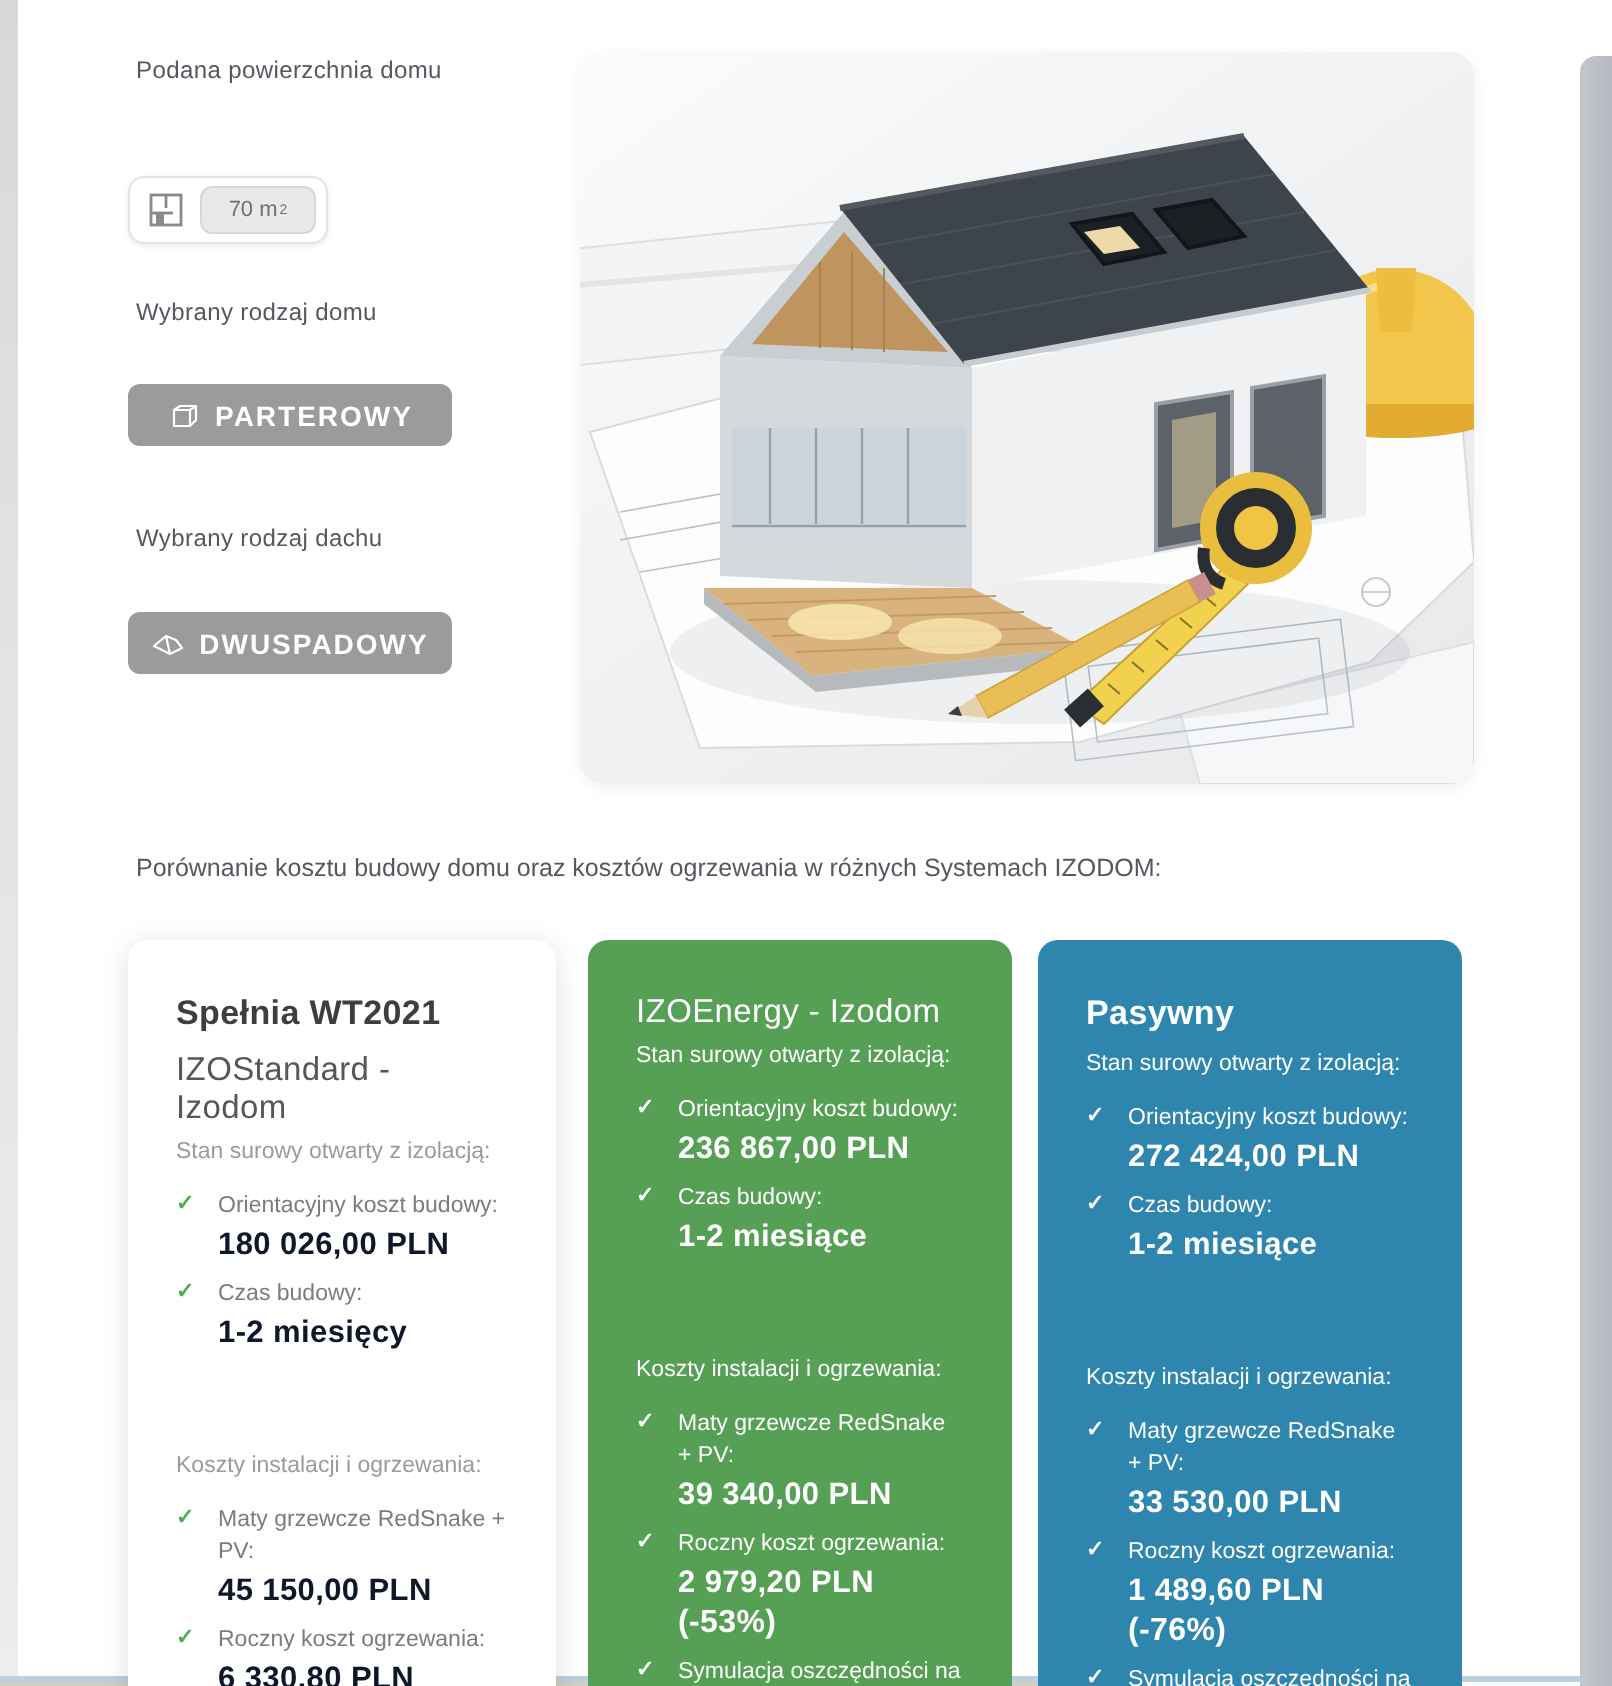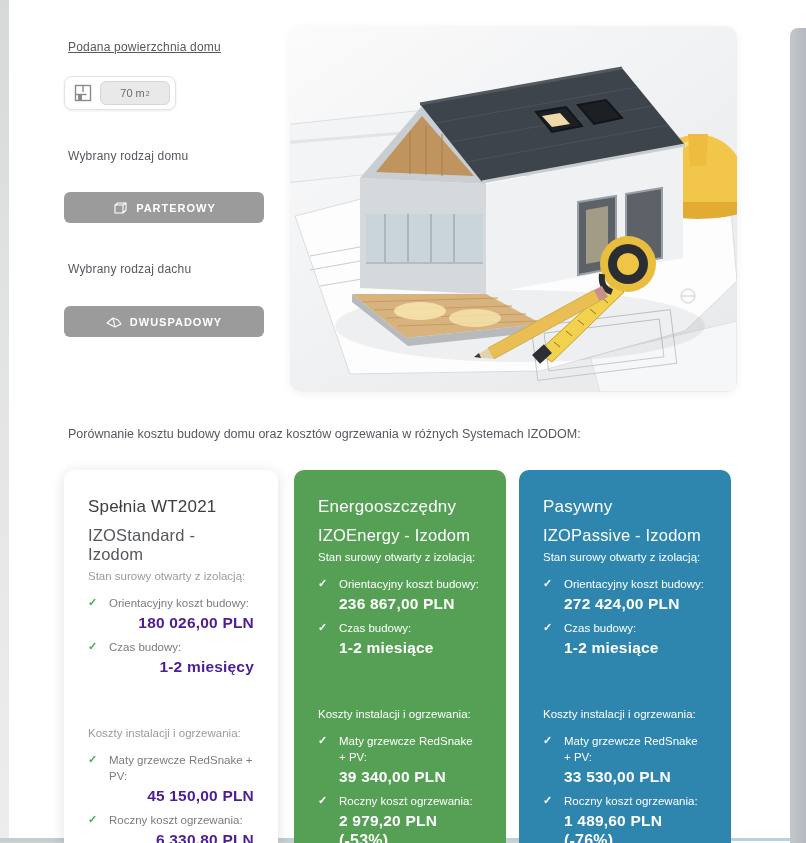--- a/index.html
+++ b/index.html
@@ -11,34 +11,34 @@
   
   .left-strip { position:absolute; left:0; top:0; width:9px; height:843px;
     background:linear-gradient(180deg,#d7d8da 0%,#e2e3e4 40%,#ededee 100%); }
   .right-band { position:absolute; right:0; top:28px; width:16px; height:815px;
     background:linear-gradient(90deg,#c3c7cc,#b5b9bf); border-top-left-radius:8px; }
   .bottom-line { position:absolute; left:0; top:838px; width:790px; height:3px; background:#b9d0df; }
   .bottom-strip { position:absolute; left:0; top:841px; width:690px; height:2px; background:#d6cfc0; }
 
   
   .field-label { position:absolute; left:68px; font-size:12px; color:#54595f; letter-spacing:.2px; }
-  .lbl-area { top:40px;text-decoration:underline; } .lbl-house { top:149px; } .lbl-roof { top:262px; }
-
-  .input-group { position:absolute; left:64px; top:76px; width:112px; height:34px;
+  .lbl-area { top:28px; } .lbl-house { top:149px; } .lbl-roof { top:262px; }
+
+  .input-group { position:absolute; left:64px; top:88px; width:100px; height:34px;
     background:#fff; border:1px solid #e3e3e3; border-radius:8px;
     box-shadow:0 1px 3px rgba(0,0,0,.08); display:flex; align-items:center; padding:0 5px 0 9px; }
   .plan-icon { width:18px; height:18px; flex:0 0 auto; }
   .area-box { margin-left:8px; flex:1; height:24px; background:#e9e9e9; border:1px solid #d7d7d7;
     border-radius:6px; display:flex; align-items:center; justify-content:center;
     font-size:11px; color:#6e6e6e; }
   .area-box sup { font-size:7px; margin-left:1px; }
 
-  .gray-btn { position:absolute; left:64px; width:200px; height:31px; background:#9b9b9b;
+  .gray-btn { position:absolute; left:64px; width:162px; height:31px; background:#9b9b9b;
     border:none; border-radius:6px; color:#ffffff; display:flex; align-items:center;
-    justify-content:center; gap:8px; font-size:11px; font-weight:bold; letter-spacing:1px;
+    justify-content:center; gap:8px; font-size:14px; font-weight:bold; letter-spacing:1px;
     cursor:pointer; }
   .btn-house { top:192px; } .btn-roof { top:306px; }
   .btn-ic { width:16px; height:14px; }
 
   
   .hero { position:absolute; left:290px; top:26px; width:447px; height:366px;
     border-radius:12px; overflow:hidden;
     background:linear-gradient(145deg,#fbfbfc 0%,#f1f2f3 45%,#e7e8ea 100%);
     box-shadow:0 2px 8px rgba(0,0,0,.06); }
   .hero svg { display:block; width:447px; height:366px; }
@@ -46,35 +46,35 @@
   
   .intro { position:absolute; left:68px; top:427px; width:620px; font-size:12.5px; color:#54595f; }
 
   
   .card { position:absolute; top:470px; height:400px; border-radius:10px; padding:27px 24px 0; }
   .card-white { left:64px; width:214px; background:#ffffff;
     box-shadow:0 2px 14px rgba(0,0,0,.12); color:#3e3e3d; }
   .card-green { left:294px; width:212px; background:#56a055; color:#ffffff; }
   .card-blue  { left:519px; width:212px; background:#2e86ae; color:#ffffff; }
 
-  .card h2 { font-size:17px; font-weight:normal; margin-bottom:9px; letter-spacing:.2px; }
+  .card h2 { font-size:17px; font-weight:bold; margin-bottom:9px; letter-spacing:.2px; }
   .card h3 { font-size:16.5px; font-weight:normal; margin-bottom:6px; letter-spacing:.2px; }
   .card-white h3 { color:#54585c; }
   .section-lbl { font-size:11.5px; margin-bottom:13px; }
   .card-white .section-lbl { color:#9b9b9b; }
   .section-heat { margin-top:50px; }
 
   .item { display:flex; gap:8px; font-size:11.5px; line-height:1.45; margin-bottom:2px; }
   .card-white .item { color:#7c7c7c; }
   .check { width:13px; flex:0 0 auto; font-size:11px; font-weight:bold; }
   .card-white .check { color:#4caf50; }
   .card-green .check, .card-blue .check { color:#ffffff; }
   .value { margin-left:21px; font-size:15.5px; font-weight:bold; letter-spacing:.2px;
     margin-bottom:7px; line-height:1.2; }
-  .card-white .value { color:#4c1d95;text-align:right; }
+  .card-white .value { color:#0f172a; }
   .value .pct { font-size:16px; }
 </style>
 </head>
 <body>
 
 <div class="left-strip"></div>
 <div class="right-band"></div>
 <div class="bottom-line"></div>
 <div class="bottom-strip"></div>
 
@@ -244,21 +244,20 @@
   <div class="value">45 150,00 PLN</div>
   <div class="item">
       <span class="check">✓</span>
       <span>Roczny koszt ogrzewania:</span>
     </div>
   <div class="value">6 330,80 PLN</div>
 
 </div>
 
 <div class="card card-green">
-  <h2>Energooszczędny</h2>
   <h3>IZOEnergy - Izodom</h3>
   <div class="section-lbl">Stan surowy otwarty z izolacją:</div>
   <div class="item">
       <span class="check">✓</span>
       <span>Orientacyjny koszt budowy:</span>
     </div>
   <div class="value">236 867,00 PLN</div>
   <div class="item">
       <span class="check">✓</span>
       <span>Czas budowy:</span>
@@ -277,21 +276,20 @@
   <div class="value"><span>2 979,20 PLN </span><span class="pct">(-53%)</span></div>
   <div class="item">
       <span class="check">✓</span>
       <span>Symulacja oszczędności na ogrzewaniu w okresie 30 lat:</span>
     </div>
 
 </div>
 
 <div class="card card-blue">
   <h2>Pasywny</h2>
-  <h3>IZOPassive - Izodom</h3>
   <div class="section-lbl">Stan surowy otwarty z izolacją:</div>
   <div class="item">
       <span class="check">✓</span>
       <span>Orientacyjny koszt budowy:</span>
     </div>
   <div class="value">272 424,00 PLN</div>
   <div class="item">
       <span class="check">✓</span>
       <span>Czas budowy:</span>
     </div>

